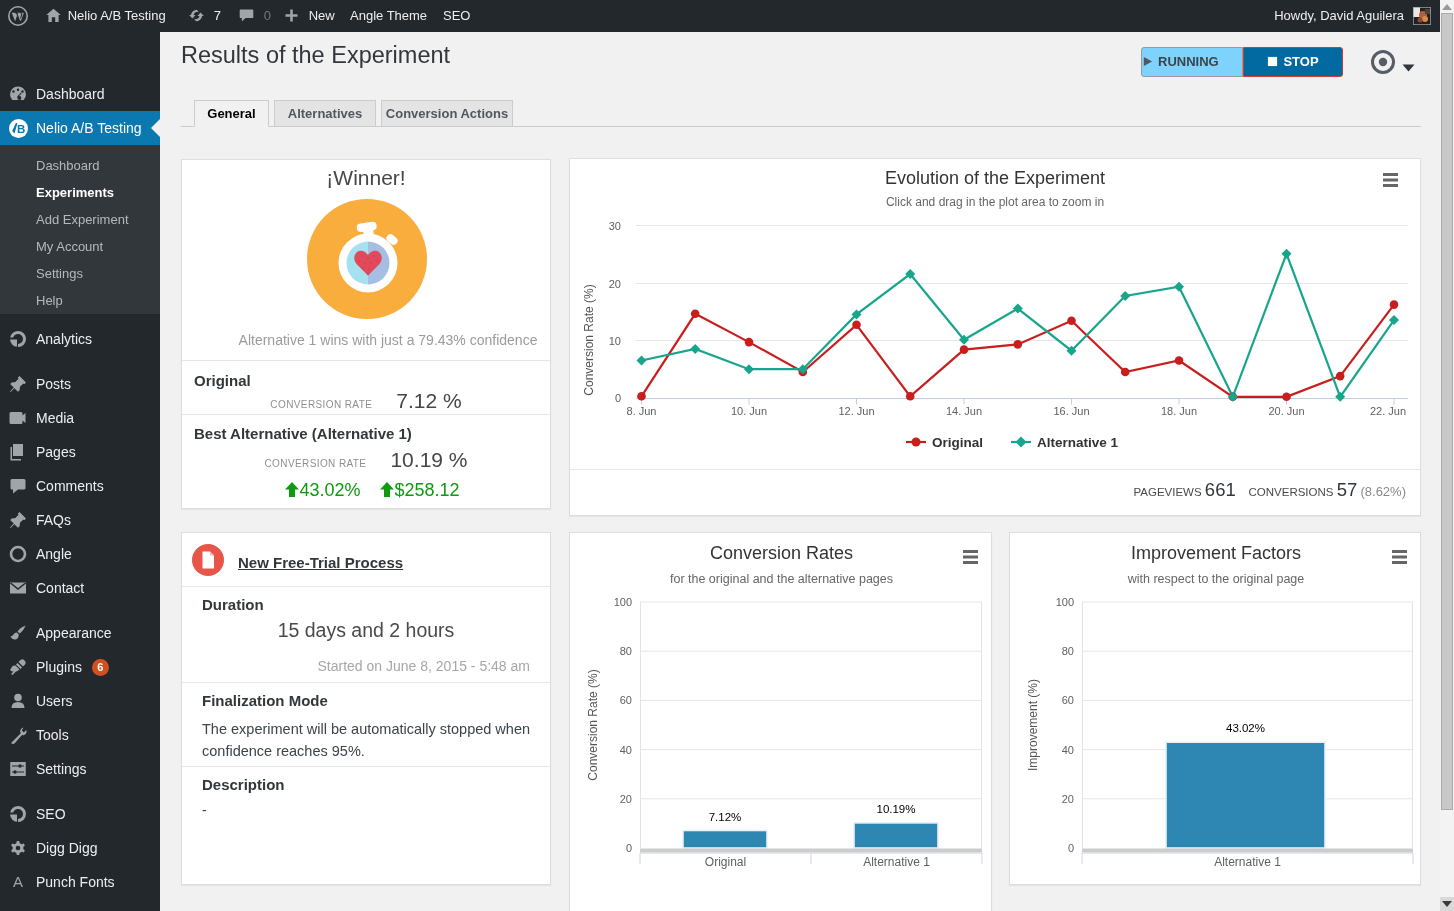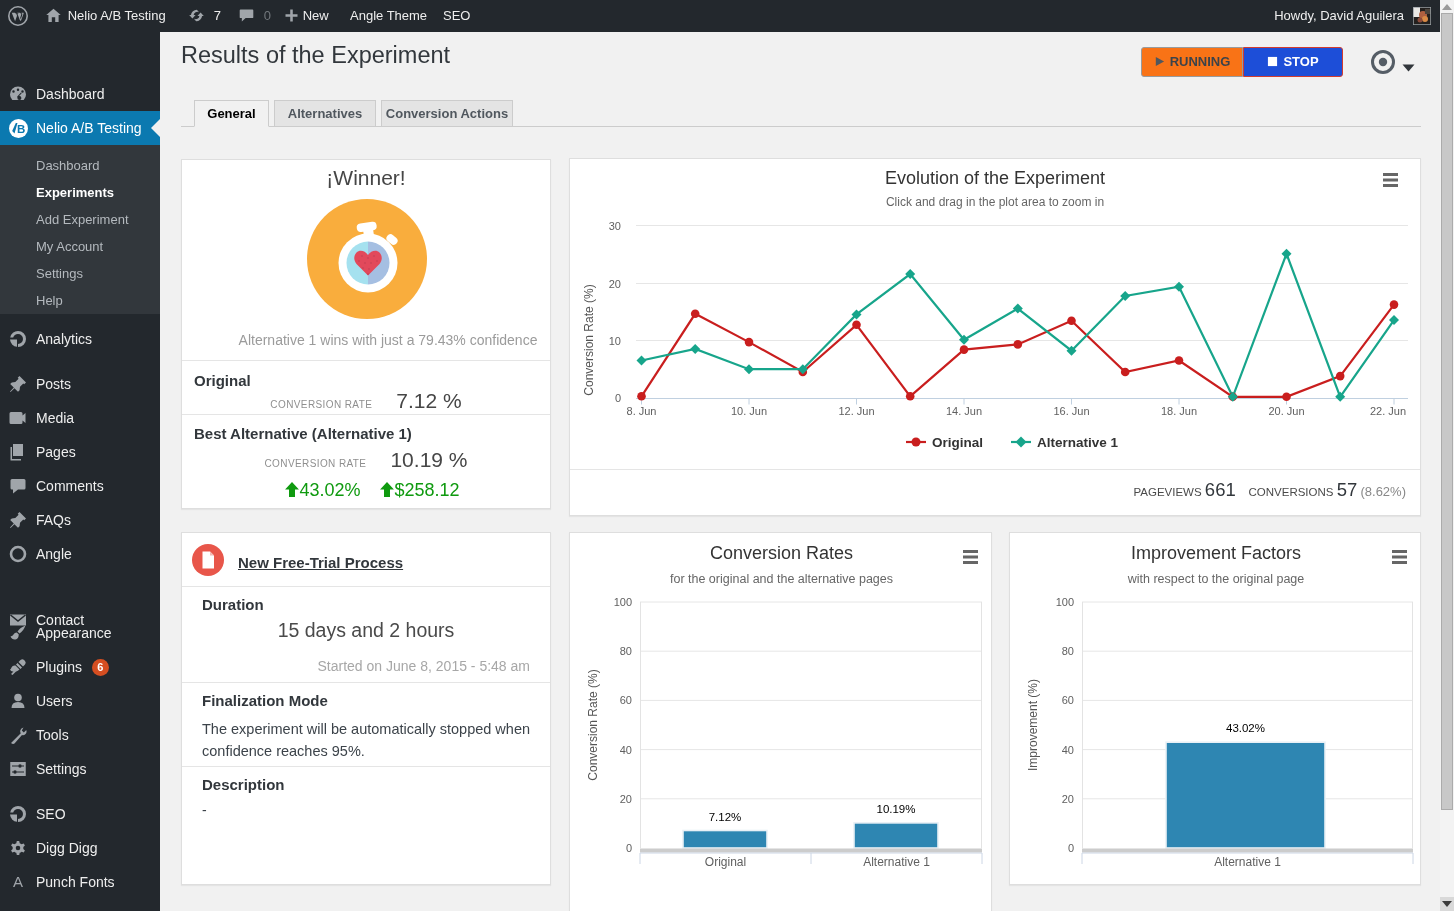--- a/index.html
+++ b/index.html
@@ -17,22 +17,22 @@
 .mi .lbl { position:absolute; left:36px; top:0; }
 .mi svg { position:absolute; left:8px; top:7px; }
 .mi.active { background:#0b79b0; color:#fff; }
 .mi.active:after { content:""; position:absolute; right:0; top:8px; border:9px solid transparent; border-right-color:#f1f1f1; }
 #submenu { position:absolute; left:0; top:113px; width:160px; height:169px; background:#32373c; padding-top:7px; }
 #submenu div { height:27px; line-height:27px; padding-left:36px; color:#b4b9be; font-size:13px; }
 #submenu .cur { color:#fff; font-weight:bold; }
 .badge { display:inline-block; background:#d54e21; color:#fff; font-size:11px; line-height:17px; height:17px; min-width:17px; border-radius:9px; text-align:center; margin-left:6px; font-weight:bold; vertical-align:1px; }
 
 #h1 { position:absolute; left:181px; top:42px; font-size:23.5px; font-weight:400; color:#32373c; }
-.btn-running { position:absolute; left:1141px; top:47px; width:102px; height:30px; background:#f97316; border:1px solid #989b9d; border-radius:3px 0 0 3px; color:#3c434a; font-size:13px; font-weight:bold; line-height:28px; text-align:center; }
-.btn-stop { position:absolute; left:1243px; top:47px; width:100px; height:30px; background:#1d4ed8; border:1px solid #d23c30; border-radius:0 3px 3px 0; color:#fff; font-size:13px; font-weight:bold; line-height:28px; text-align:center; }
+.btn-running { position:absolute; left:1141px; top:47px; width:102px; height:30px; background:#7dd3fc; border:1px solid #989b9d; border-radius:3px 0 0 3px; color:#3c434a; font-size:13px; font-weight:bold; line-height:28px; text-align:left; }
+.btn-stop { position:absolute; left:1243px; top:47px; width:100px; height:30px; background:#0369a1; border:1px solid #d23c30; border-radius:0 3px 3px 0; color:#fff; font-size:13px; font-weight:bold; line-height:28px; text-align:center; }
 #tabline { position:absolute; left:181px; top:126px; width:1240px; border-top:1px solid #ccc; }
 .tab { position:absolute; top:100px; height:27px; line-height:25px; border:1px solid #ccc; background:#e4e4e4; color:#50575e; font-size:13px; font-weight:600; text-align:center; }
 .tab.on { background:#f1f1f1; border-bottom-color:#f1f1f1; color:#000; font-weight:bold; z-index:2; }
 
 .card { position:absolute; background:#fff; border:1px solid #dedede; box-shadow:0 1px 1px rgba(0,0,0,.05); }
 .sep { position:absolute; left:0; width:100%; border-top:1px solid #e5e5e5; }
 .sec-h { position:absolute; left:21px; font-size:15px; font-weight:bold; color:#32373c; }
 .convline { position:absolute; width:100%; text-align:center; color:#444; }
 .convline .cl { font-size:10px; color:#8f8f8f; letter-spacing:.4px; }
 .convline .cv { font-size:21px; color:#464646; margin-left:24px; }
@@ -62,21 +62,21 @@
   <div class="item" style="left:238px;top:0;">
     <svg width="17" height="17" viewBox="0 0 20 20" style="margin-top:-3px">
         <path d="M3 3 H17 Q18 3 18 4 V12 Q18 13 17 13 H9 L4.5 17 V13 H3 Q2 13 2 12 V4 Q2 3 3 3 Z" fill="#a0a5aa"></path>
       </svg>
     <span class="ab-muted" style="margin-left:5px;">0</span>
   </div>
   <div class="item" style="left:284px;top:0;">
     <svg width="15" height="15" viewBox="0 0 20 20" style="margin-top:-3px">
         <path d="M8.3 2 H11.7 V8.3 H18 V11.7 H11.7 V18 H8.3 V11.7 H2 V8.3 H8.3 Z" fill="#a0a5aa"></path>
       </svg>
-    <span style="margin-left:0;">New</span>
+    <span style="margin-left:6px;">New</span>
   </div>
   <div class="item" style="left:350px;top:0;">Angle Theme</div>
   <div class="item" style="left:443px;top:0;">SEO</div>
   <div class="item" style="right:36px;top:0;">Howdy, David Aguilera</div>
   <div class="item" style="left:1413px;top:7px;width:18px;height:18px;line-height:0;">
     <svg width="18" height="18" viewBox="0 0 18 18">
         <rect width="18" height="18" fill="#23201e"></rect>
         <rect x="0" y="0" width="7" height="10" fill="#e9e7e4"></rect>
         <circle cx="10" cy="8" r="4" fill="#b06040"></circle>
         <circle cx="12" cy="12" r="3" fill="#d98a45"></circle>
@@ -147,21 +147,21 @@
         <path d="M11.5 2 L18 8.5 L16.2 10.3 L15.3 9.4 L12 12.7 L11.6 16.2 L10 17.8 L6.4 14.2 L2.6 18 L2 17.4 L5.8 13.6 L2.2 10 L3.8 8.4 L7.3 8 L10.6 4.7 L9.7 3.8 Z" fill="#a0a5aa"></path>
       </svg>
       <span class="lbl">FAQs</span>
     </div>
   <div class="mi" style="top:505px;padding-left:20px;">
       <svg width="20" height="20" viewBox="0 0 20 20">
         <circle cx="10" cy="10" r="7" fill="none" stroke="#a0a5aa" stroke-width="2.6"></circle>
       </svg>
       <span class="lbl">Angle</span>
     </div>
-  <div class="mi" style="top:571px;">
+  <div class="mi" style="top:539px;">
       <svg width="20" height="20" viewBox="0 0 20 20">
         <path d="M2 4.5 H18 V15.5 H2 Z" fill="#a0a5aa"></path>
         <path d="M2.5 5 L10 11 L17.5 5" fill="none" stroke="#23282d" stroke-width="1.6"></path>
       </svg>
       <span class="lbl">Contact</span>
     </div>
   <div class="mi" style="top:584px;">
       <svg width="20" height="20" viewBox="0 0 20 20">
         <path d="M17.5 2.5 Q12 4.5 9.5 8.5 L11.5 10.5 Q15.5 8 17.5 2.5 Z" fill="#a0a5aa"></path>
         <path d="M8.8 9.5 Q6.5 9.5 5.5 11.5 Q4.8 13 2.5 13.5 Q4 17 7.5 16.5 Q10.5 16 10.8 11.5 Z" fill="#a0a5aa"></path>

